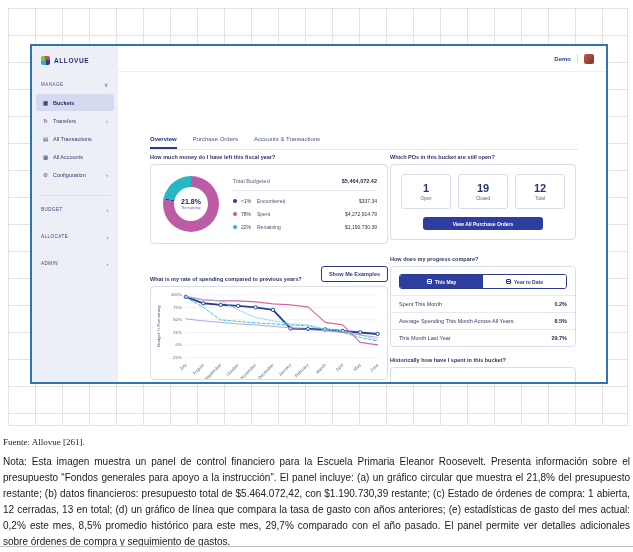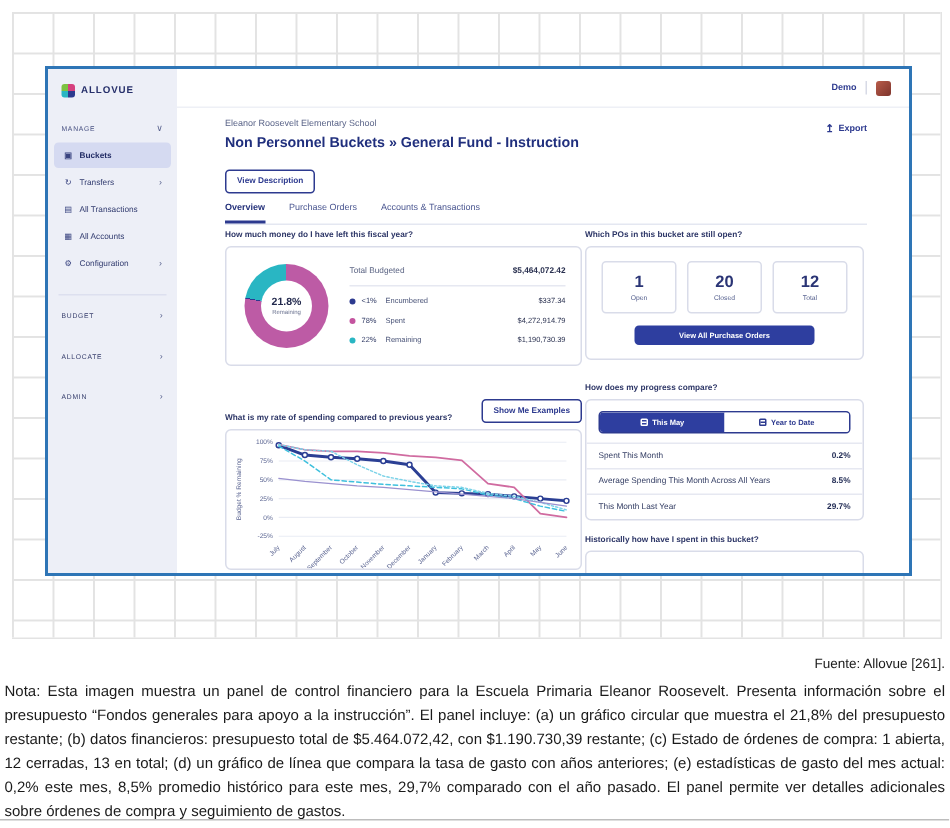--- a/index.html
+++ b/index.html
@@ -144,21 +144,21 @@
     display:flex; justify-content:space-between; align-items:center; gap:6px;
     padding:5px 8px; border-top:1px solid #e6e8f1; font-size:5.5px; color:#333d63;
   }
   .p-row:first-of-type { border-top:none; }
   .p-val { color:#222c55; font-weight:bold; flex:0 0 auto; }
   
   .history-title { margin-top:10px; }
   .history-card { height:40px; }
   
   .caption { position:absolute; left:3px; right:3px; top:437px; color:#1a1a1a; }
-  .source { text-align:right; font-size:9px; margin-bottom:7px; }
+  .source { font-size:9px; margin-bottom:7px;font-family:Liberation Serif, serif; }
   .note { font-size:10px; line-height:16px; text-align:justify; }
   .bottom-rule { position:absolute; left:0; right:0; top:546px; border-top:1px solid #bdbdbd; }
 </style>
 </head>
 <body>
 
 <div class="page">
   <div class="grid-bg"></div>
 
   <div class="frame">
@@ -208,29 +208,20 @@
         <span class="ni-chev">›</span>
       </div>
     </aside>
 
     <div class="topbar">
       <span class="demo-link">Demo</span>
       <span class="tb-sep"></span>
       <span class="avatar"></span>
     </div>
 
-    <div class="header">
-      <div class="school">Eleanor Roosevelt Elementary School</div>
-      <div class="page-title">Non Personnel Buckets » General Fund - Instruction</div>
-      <span class="btn-outline">View Description</span>
-      <div class="export">
-        <span class="export-icon">↥</span>
-        <span>Export</span>
-      </div>
-    </div>
 
     <div class="tabs">
       <span class="tab active">Overview</span>
       <span class="tab">Purchase Orders</span>
       <span class="tab">Accounts &amp; Transactions</span>
     </div>
 
     <div class="col-left">
       <div class="card-title">How much money do I have left this fiscal year?</div>
       <div class="card budget-card">
@@ -319,21 +310,21 @@
 
     <div class="col-right">
       <div class="card-title">Which POs in this bucket are still open?</div>
       <div class="card po-card">
         <div class="po-stats">
           <div class="po-stat">
             <span class="po-value">1</span>
             <span class="po-label">Open</span>
           </div>
           <div class="po-stat">
-            <span class="po-value">20</span>
+            <span class="po-value">19</span>
             <span class="po-label">Closed</span>
           </div>
           <div class="po-stat">
             <span class="po-value">12</span>
             <span class="po-label">Total</span>
           </div>
         </div>
         <div class="btn-primary">View All Purchase Orders</div>
       </div>
 

